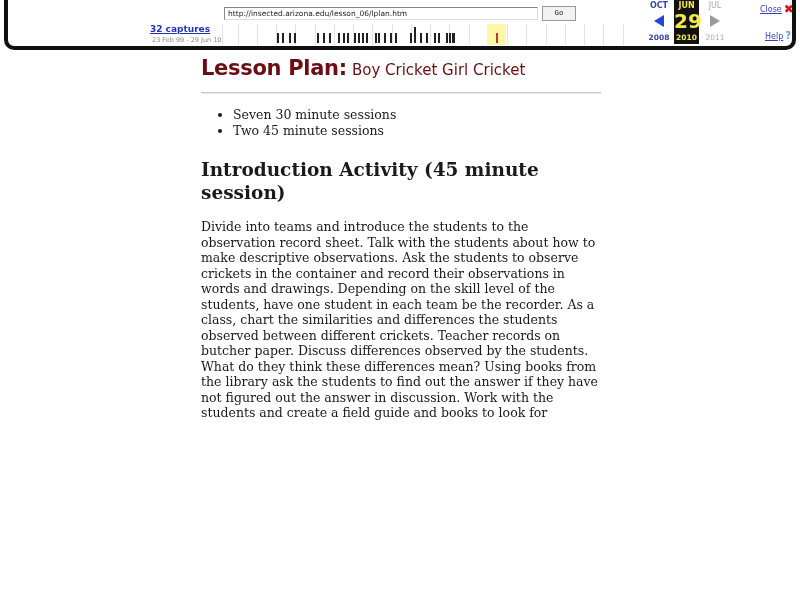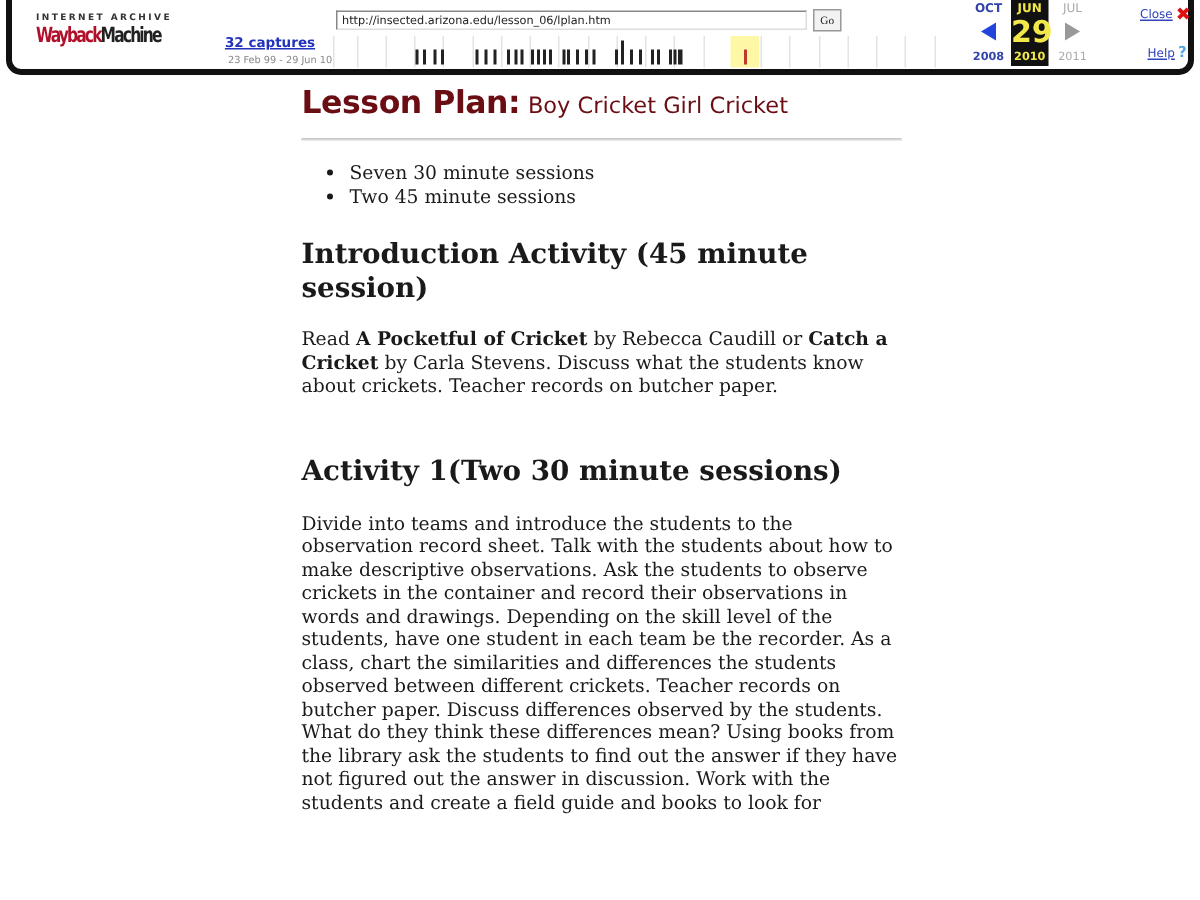--- a/index.html
+++ b/index.html
@@ -28,22 +28,22 @@
     .wb-captures-link { font-size: 9px; color: #2233bb; text-decoration: underline; font-weight: bold; display: block; }
     .wb-captures-range { font-size: 6.5px; color: #888; display: block; margin-top: 2px; white-space: nowrap; margin-left: 12px; }
 
     .wb-url {
       position: absolute; left: 216px; top: 9px; width: 314px; height: 13px;
       border: 1px solid #888; border-right-color: #ddd; border-bottom-color: #ddd;
       font-family: "DejaVu Sans", sans-serif; font-size: 7.5px; color: #222;
       padding: 0 3px; line-height: 11px; background: #fff; white-space: nowrap; overflow: hidden;
     }
     .wb-go {
-      position: absolute; left: 534px; top: 8px; width: 19px; height: 15px;
-      border: 1px solid #999; background: #f2f2f2; font-family: Liberation Serif, serif;
+      position: absolute; left: 534px; top: 8px; width: 34px; height: 15px;
+      border: 1px solid #999; background: #f2f2f2; font-family: Liberation Mono, monospace;
       font-size: 7.5px; text-align: center; line-height: 13px; color: #222;
     }
 
     .wb-timeline { position: absolute; left: 212px; top: 26px; width: 420px; height: 21px; }
     .wb-tick { position: absolute; top: 0; width: 1px; height: 21px; background: #e3e3e3; }
     .wb-bar-mark { position: absolute; bottom: 2px; width: 2px; background: #222; }
     .wb-highlight { position: absolute; top: 0; width: 19px; height: 21px; background: #fdf7a6; }
 
     .wb-cal { position: absolute; top: 0; font-family: "DejaVu Sans", sans-serif; text-align: center; }
     .wb-cal-prev { left: 636px; width: 30px; }
@@ -83,24 +83,20 @@
     h2 { font-size: 18.5px; font-weight: bold; line-height: 23px; }
     .intro-h { margin-top: 20px; }
     .intro-p { margin-top: 14px; font-size: 12.5px; line-height: 15.5px; width: 400px; }
     .act1-h { margin-top: 38px; }
     .act1-p { margin-top: 15px; font-size: 12.5px; line-height: 15.5px; width: 400px; }
   </style>
 </head>
 <body>
 
 <div class="wb-bar">
-  <div class="wb-logo">
-    <div class="wb-logo-top">INTERNET ARCHIVE</div>
-    <div class="wb-logo-main"><span class="wb">Wayback</span><span class="mc">Machine</span></div>
-  </div>
 
   <div class="wb-captures">
     <span class="wb-captures-link">32 captures</span>
     <span class="wb-captures-range">23 Feb 99 - 29 Jun 10</span>
   </div>
 
   <div class="wb-url">http://insected.arizona.edu/lesson_06/lplan.htm</div>
   <div class="wb-go">Go</div>
 
   <div class="wb-timeline">
@@ -188,17 +184,15 @@
     <span class="sub">Boy Cricket Girl Cricket</span>
   </div>
   <div class="divider"></div>
 
   <ul class="len-list">
     <li>Seven 30 minute sessions</li>
     <li>Two 45 minute sessions</li>
   </ul>
 
   <h2 class="intro-h">Introduction Activity (45 minute session)</h2>
-  <p class="intro-p"><span>Read </span><b>A Pocketful of Cricket</b><span> by Rebecca Caudill or </span><b>Catch a Cricket</b><span> by Carla Stevens. Discuss what the students know about crickets. Teacher records on butcher paper.</span></p>
 
-  <h2 class="act1-h">Activity 1(Two 30 minute sessions)</h2>
   <p class="act1-p">Divide into teams and introduce the students to the observation record sheet. Talk with the students about how to make descriptive observations. Ask the students to observe crickets in the container and record their observations in words and drawings. Depending on the skill level of the students, have one student in each team be the recorder. As a class, chart the similarities and differences the students observed between different crickets. Teacher records on butcher paper. Discuss differences observed by the students. What do they think these differences mean? Using books from the library ask the students to find out the answer if they have not figured out the answer in discussion. Work with the students and create a field guide and books to look for</p>
 </div>
 
 </body></html>

